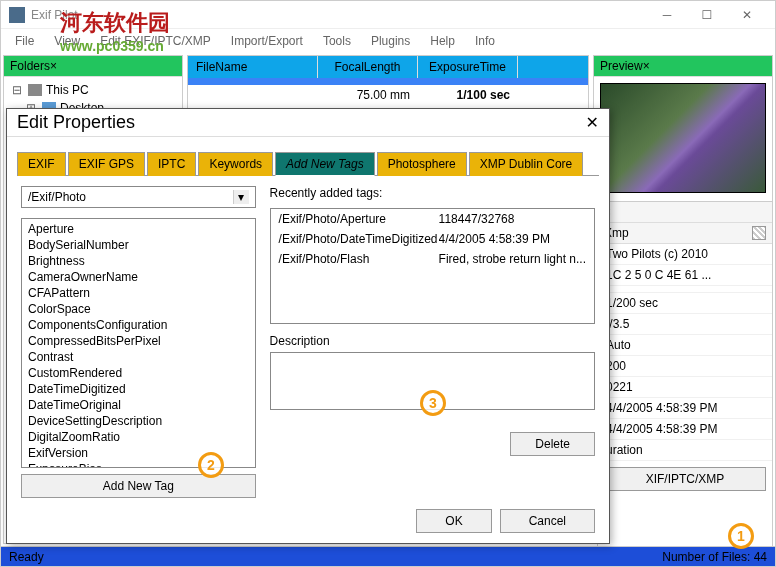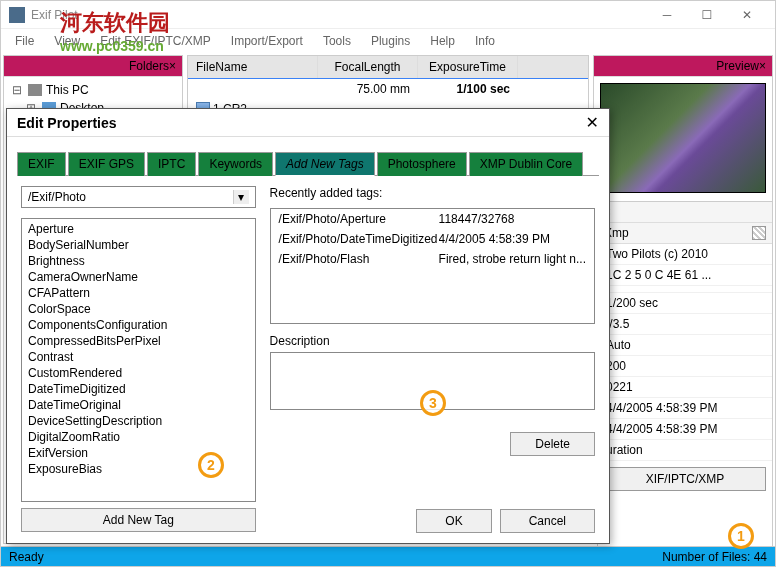--- a/index.html
+++ b/index.html
@@ -11,30 +11,30 @@
 .titlebar .icon { width: 16px; height: 16px; background: #4a6b8a; margin-right: 6px; }
 .titlebar .title { flex: 1; color: #888; }
 .titlebar .win-btn { width: 40px; height: 28px; display: flex; align-items: center; justify-content: center; color: #666; }
 
 .menubar { height: 24px; display: flex; align-items: center; padding: 0 6px; gap: 4px; color: #666; }
 .menubar span { padding: 2px 8px; }
 
 .main-body { position: absolute; top: 52px; bottom: 20px; left: 0; right: 0; display: flex; }
 
 .folders-panel { width: 180px; border: 1px solid #ccc; margin: 2px; background: #fff; }
-.panel-header { background: #be185d; padding: 3px 6px; border-bottom: 1px solid #ddd; display: flex; justify-content: flex-end; }
+.panel-header { background: #22c55e; padding: 3px 6px; border-bottom: 1px solid #ddd; display: flex; justify-content: flex-start; }
 .panel-header .close-x { cursor: pointer; }
 .tree { padding: 4px; }
 .tree-item { padding: 2px 4px; display: flex; align-items: center; gap: 4px; }
 .tree-item .expander { width: 12px; color: #666; }
 .tree-item .folder-icon { width: 14px; height: 12px; background: #5a9bd5; }
 .tree-item .pc-icon { width: 14px; height: 12px; background: #888; }
 
 .files-panel { flex: 1; border: 1px solid #ccc; margin: 2px; background: #fff; }
-.table-header { display: flex; background: #e5e5e5; border-bottom: 1px solid #3b82f6; }
+.table-header { display: flex; background: #0ea5e9; border-bottom: 7px solid #3b82f6; }
 .table-header .col { padding: 4px 8px; border-right: 1px solid #ddd; text-align: center; }
 .col-name { width: 130px; text-align: left !important; }
 .col-focal { width: 100px; }
 .col-exp { width: 100px; }
 .table-row { display: flex; border-bottom: 1px solid #eee; }
 .table-row .cell { padding: 3px 8px; }
 .cell-name { width: 130px; display: flex; align-items: flex-start; gap: 3px; margin-top: 20px; }
 .cell-focal { width: 100px; text-align: right; }
 .cell-exp { width: 100px; text-align: right; font-weight: bold; }
 .file-icon { width: 14px; height: 14px; background: linear-gradient(#8ab4e8, #5a9bd5); border: 1px solid #4a7bb0; }
@@ -42,46 +42,46 @@
 .preview-panel { width: 180px; border: 1px solid #ccc; margin: 2px; background: #fff; }
 .preview-img { margin: 6px; height: 110px; background: linear-gradient(135deg, #2a4a2a 0%, #5a7a4a 40%, #8a6ab8 55%, #6a4a98 60%, #3a5a3a 100%); border: 1px solid #000; }
 
 .props-panel { position: absolute; right: 2px; top: 200px; width: 176px; bottom: 2px; border: 1px solid #ccc; background: #fff; }
 .props-header { background: #f5f5f5; padding: 3px 6px; border-bottom: 1px solid #ddd; display: flex; justify-content: space-between; align-items: center; }
 .props-header .gear { width: 14px; height: 14px; border: 1px solid #999; background: repeating-linear-gradient(45deg,#ccc,#ccc 2px,#fff 2px,#fff 4px); }
 .props-list { padding: 0; }
 .props-list .prop-row { padding: 3px 8px; border-bottom: 1px solid #f0f0f0; white-space: nowrap; overflow: hidden; text-overflow: ellipsis; }
 .prop-btn { display: block; width: calc(100% - 12px); margin: 6px; padding: 4px; background: #f0f0f0; border: 1px solid #999; text-align: center; }
 
-.statusbar { position: absolute; bottom: 0; left: 0; right: 0; height: 20px; background: #0ea5e9; border-top: 1px solid #ccc; display: flex; align-items: center; padding: 0 8px; }
+.statusbar { position: absolute; bottom: 0; left: 0; right: 0; height: 20px; background: #1d4ed8; border-top: 1px solid #ccc; display: flex; align-items: center; padding: 0 8px; }
 .statusbar .status-left { flex: 1; }
 
 
 .watermark { position: absolute; top: 8px; left: 60px; z-index: 5; }
 .watermark .wm1 { font-size: 22px; font-weight: bold; color: #b91c1c; font-family: "Microsoft YaHei", sans-serif; }
 .watermark .wm2 { font-size: 14px; font-weight: bold; color: #66aa33; }
 
 
 .dialog { position: absolute; left: 6px; top: 108px; width: 604px; height: 436px; background: #fff; border: 1px solid #555; box-shadow: 2px 2px 8px rgba(0,0,0,0.3); z-index: 10; }
 .dialog-title { height: 28px; display: flex; align-items: center; padding: 0 10px; border-bottom: 1px solid #ddd; }
-.dialog-title .dtitle { flex: 1; font-size: 14px; font-weight: bold; }
+.dialog-title .dtitle { flex: 1; font-size: 18px; }
 .dialog-title .dclose { font-size: 16px; cursor: pointer; }
 
 .tabs { display: flex; margin: 14px 10px 0 10px; border-bottom: 1px solid #999; }
-.tab { padding: 4px 10px; border: 1px solid #999; border-bottom: none; margin-right: 2px; background: #15803d; position: relative; top: 1px; }
+.tab { padding: 4px 10px; border: 1px solid #999; border-bottom: none; margin-right: 2px; background: #eab308; position: relative; top: 1px; }
 .tab.active { background: #0f766e; border-bottom: 1px solid #fff; font-style: italic; }
 
 .dialog-body { padding: 10px 14px; display: flex; gap: 14px; justify-content: space-between; }
 .left-col { width: 240px; }
 .right-col { flex: 1; }
 
 .dropdown { width: 100%; height: 22px; border: 1px solid #888; display: flex; align-items: center; padding: 0 6px; margin-bottom: 10px; justify-content: space-between; }
 .dropdown .arrow { width: 16px; text-align: center; background: #eee; border-left: 1px solid #ccc; }
 
-.taglist { border: 1px solid #888; height: 284px; overflow-y: scroll; padding: 2px; background: #fff; }
+.taglist { border: 1px solid #888; height: 250px; overflow-y: scroll; padding: 2px; background: #fff; }
 .taglist .tagitem { padding: 1px 4px; }
 
 .add-tag-btn { width: 100%; margin-top: 6px; padding: 4px; background: #f0f0f0; border: 1px solid #999; }
 
 .recent-label { margin-bottom: 8px; }
 .recent-box { border: 1px solid #888; height: 116px; background: #fff; }
 .recent-row { display: flex; padding: 3px 8px; }
 .recent-row .rpath { width: 160px; }
 .recent-row .rval { flex: 1; white-space: nowrap; overflow: hidden; text-overflow: ellipsis; }
 

